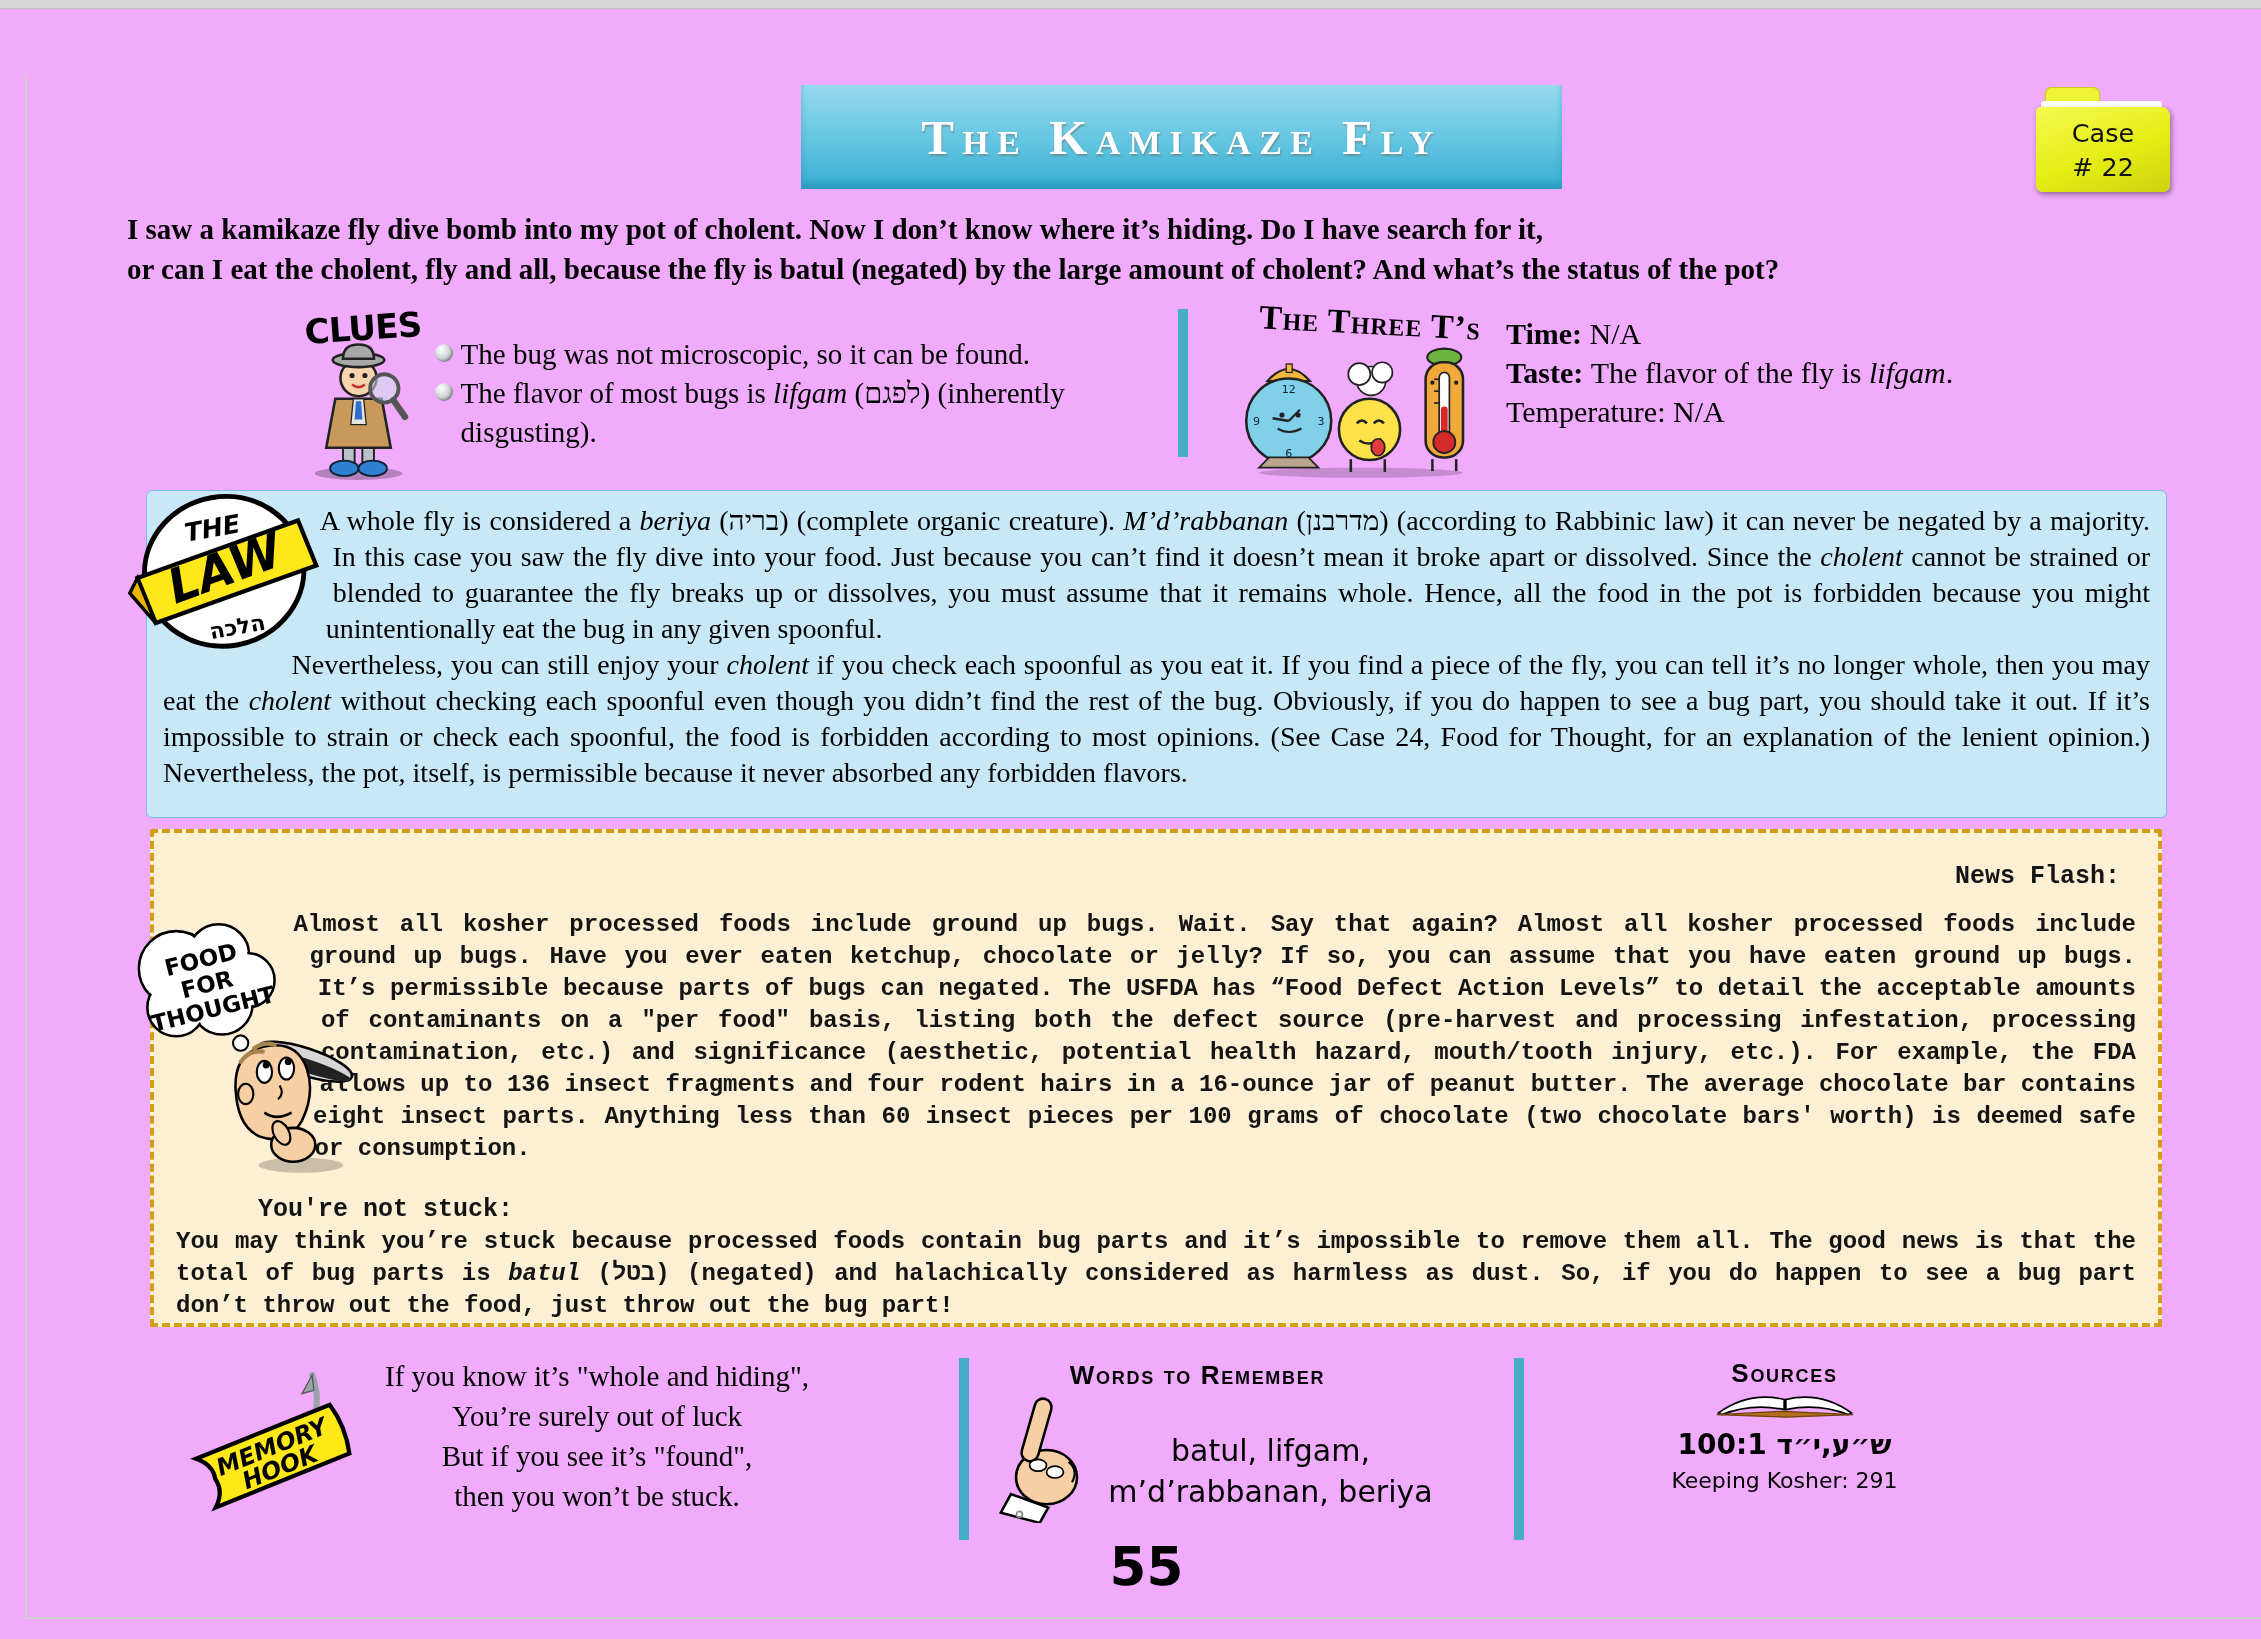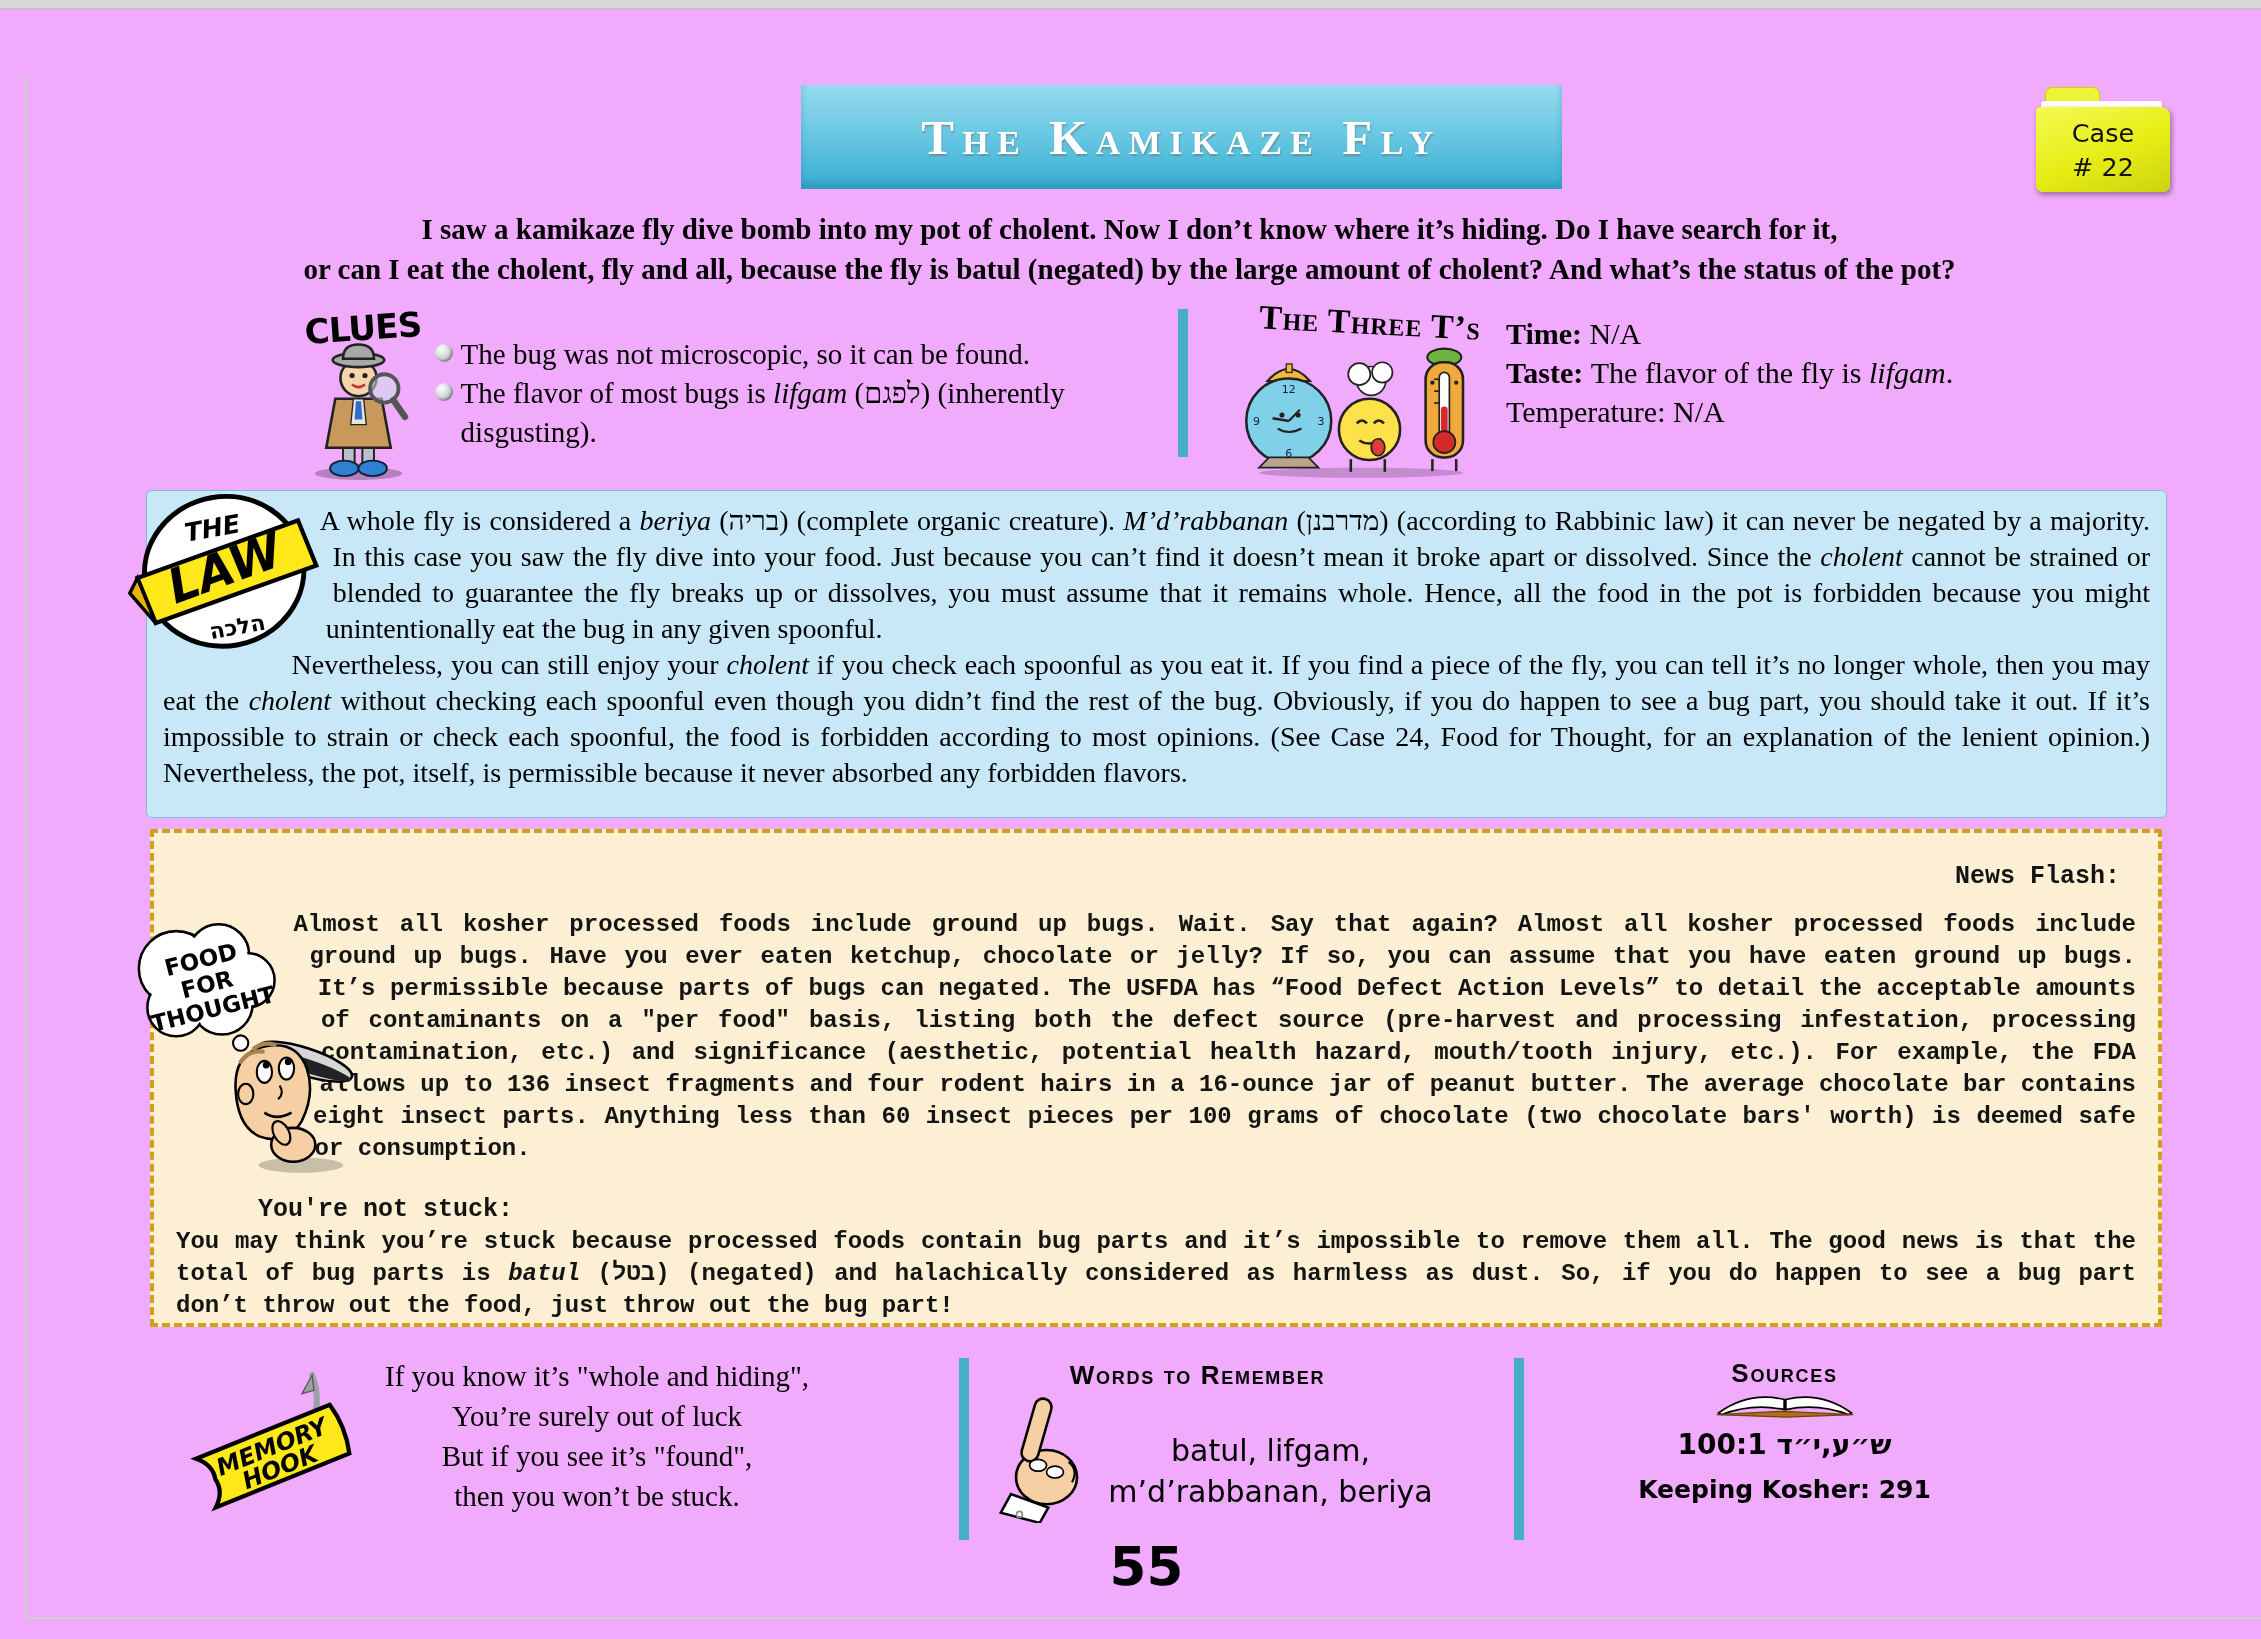--- a/index.html
+++ b/index.html
@@ -22,21 +22,21 @@
   .folder-tab{position:absolute;left:8.5px;top:0;width:53px;height:18.7px;background:#eef335;
      border:1.7px solid #c9cf16;border-bottom:none;border-radius:6.8px 6.8px 0 0;}
   .folder-paper{position:absolute;left:5.1px;top:14.4px;width:121px;height:8.5px;background:#fff;
      border-radius:2.5px;box-shadow:0 0.8px 1.7px rgba(0,0,0,.3);}
   .folder-body{position:absolute;left:0;top:20.4px;width:134px;height:85px;
      background:linear-gradient(160deg,#f5fa52 0%,#e6ed14 55%,#ccd310 100%);
      border-radius:4.2px 8.5px 6.8px 6.8px;box-shadow:1.7px 2.5px 5.1px rgba(0,0,0,.35);
      display:flex;flex-direction:column;align-items:center;justify-content:center;}
   .folder-line{font-family:"DejaVu Sans",sans-serif;font-size:25.5px;line-height:34px;color:#111;}
   
-  .question{left:127px;top:209px;width:2005px;text-align:center;font-weight:bold;
+  .question{left:127px;top:209px;width:2005px;font-weight:bold;
      font-size:29px;line-height:40px;}
   
   .clues-logo{left:297px;top:308px;width:132px;text-align:center;
      font-family:"DejaVu Sans",sans-serif;font-weight:bold;font-size:34px;letter-spacing:-0.8px;
      transform:rotate(-4deg);}
   .clue-list{left:435px;top:311px;width:752px;margin-top:24px;}
   .clue-item{display:flex;font-size:29px;line-height:39px;}
   .clue-bullet{flex:0 0 18px;height:18px;border-radius:50%;margin:9.3px 7.6px 0 0;
      background:radial-gradient(circle at 35% 30%,#ffffff,#ccd0d4 55%,#979da3);
      box-shadow:inset -1.7px -1.7px 2.5px rgba(0,0,0,.3);}
@@ -68,21 +68,21 @@
   .poem{left:355px;top:1356px;width:484px;text-align:center;font-size:29px;line-height:40px;}
   .wtr-heading{left:998px;top:1360px;width:399px;text-align:center;
      font-family:"Liberation Sans",sans-serif;font-variant:small-caps;font-weight:bold;
      font-size:26px;letter-spacing:1.7px;}
   .wtr-words{left:1088px;top:1400px;width:365px;text-align:center;
      font-family:"DejaVu Sans",sans-serif;font-size:30px;line-height:41px;margin-top:30px;}
   .sources-block{left:1636px;top:1358px;width:297px;text-align:center;}
   .sources-heading{font-family:"Liberation Sans",sans-serif;font-variant:small-caps;font-weight:bold;
      font-size:26px;letter-spacing:1.7px;}
   .source-line1{font-family:"DejaVu Sans",sans-serif;font-weight:bold;font-size:28px;margin-top:6.8px;}
-  .source-line2{font-family:"DejaVu Sans",sans-serif;font-weight:bold;font-size:25px;margin-top:14px;}
+  .source-line2{font-family:"DejaVu Sans",sans-serif;font-weight:normal;font-size:22px;margin-top:7px;}
   .page-number{left:1083px;top:1536px;width:127px;text-align:center;
      font-family:"DejaVu Sans",sans-serif;font-weight:bold;font-size:53px;}
   svg text{font-family:"DejaVu Sans",sans-serif;}
 </style>
 </head>
 <body>
 
 <div id="page">
 
   <div class="abs top-strip"></div>

